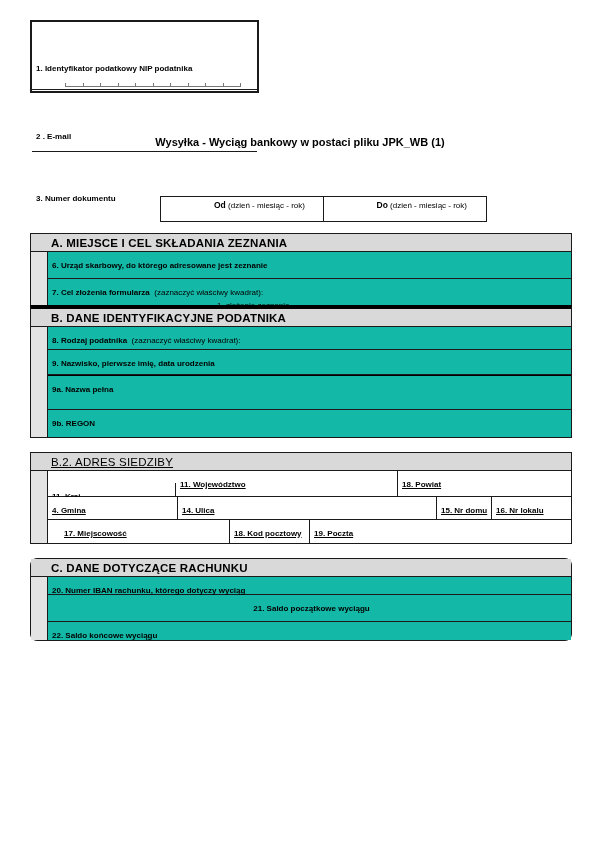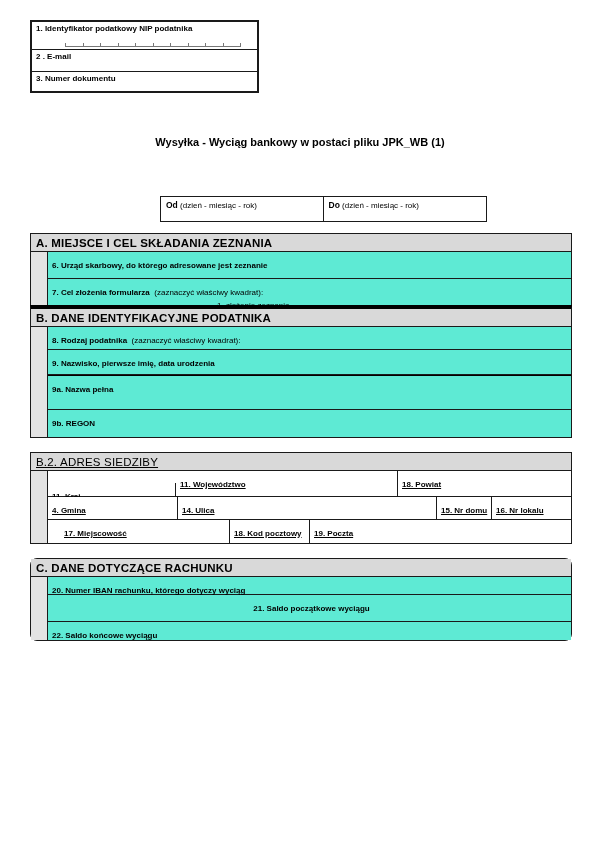--- a/index.html
+++ b/index.html
@@ -6,47 +6,47 @@
   html,body { background:#fff; }
   body {
     width:600px; height:849px; position:relative;
     font-family:"Liberation Sans","DejaVu Sans",sans-serif; color:#000;
     overflow:hidden;
   }
   .abs { position:absolute; }
 
   
   .idbox { left:30px; top:20px; width:229px; height:73px; border:2px solid #1a1a1a; background:#fff; }
-  .idrow { height:22px; border-bottom:1px solid #1a1a1a; padding:2px 0 0 4px; }
+  .idrow { height:22px; border-bottom:1px solid #1a1a1a; padding:2px 0 0 4px;margin-top:40px; }
   .idrow.r1 { height:28px; position:relative; }
   .idrow.r3 { border-bottom:none; height:19px; }
   .flabel { font-size:8px; font-weight:bold; line-height:10px; white-space:nowrap; }
   .nip-line { position:absolute; left:33px; top:21px; width:176px; height:4px; display:flex; }
   .nip-seg { flex:1; border-left:1px solid #777; border-bottom:1px solid #777; }
   .nip-seg:last-child { border-right:1px solid #777; }
 
   
   .title { top:136px; left:0; width:600px; text-align:center; font-size:11px; font-weight:bold; }
 
   
   .datebox { left:160px; top:196px; width:327px; height:26px; border:1px solid #1a1a1a; display:flex; }
   .datecell { width:50%; padding:3px 0 0 5px; border-right:1px solid #1a1a1a; font-size:8px; }
   .datecell:last-child { border-right:none; }
   .datecell .hint { font-weight:normal; }
-  .datecell b { font-size:8.5px; }
+  .datecell b { font-size:8.5px;margin-left:48px; }
 
   
   .section { left:30px; width:542px; border:1px solid #1a1a1a; background:#fff; }
-  .sec-header { background:#d9d9d9; border-bottom:1px solid #1a1a1a; padding:3px 0 2px 5px;
+  .sec-header { background:#d9d9d9; border-bottom:1px solid #1a1a1a; padding:3px 0 2px 20px;
                 font-size:11.5px; font-weight:bold; letter-spacing:0.2px; }
   .sec-header.normal { font-weight:normal; }
   .sec-body { display:flex; }
   .gutter { width:17px; background:#e3e3e3; border-right:1px solid #1a1a1a; }
   .fields { flex:1; display:flex; flex-direction:column; }
-  .fcell { border-bottom:1px solid #1a1a1a; padding:2px 0 0 4px; background:#5eead4; }
+  .fcell { border-bottom:1px solid #1a1a1a; padding:2px 0 0 4px; background:#14b8a6; }
   .fcell:last-child { border-bottom:none; }
   .hint { font-weight:normal; font-size:8px; }
   .optline { font-size:8px; font-weight:normal; margin-top:2px; white-space:nowrap; }
 
   #section-a { top:233px; }
   #section-a .f6 { height:27px; }
   #section-a .f7 { height:26px; }
   #section-a .opt1 { padding-left:165px; }
 
   #section-b { top:305px; border-top:4px solid #000; }

